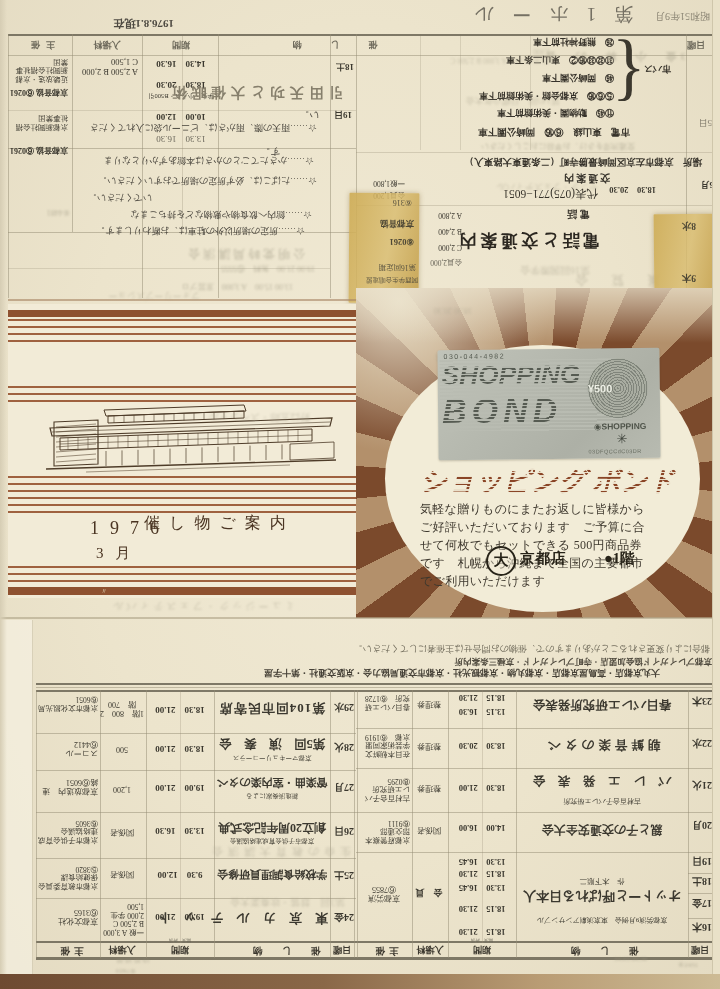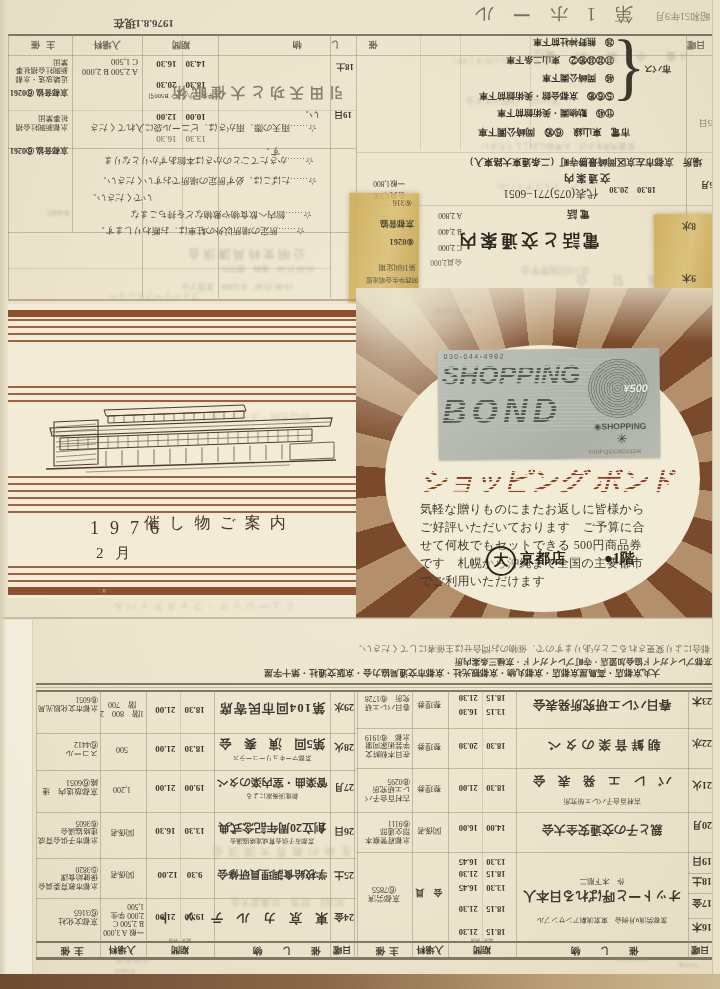--- a/index.html
+++ b/index.html
@@ -27,21 +27,21 @@
       background:linear-gradient(180deg,rgba(236,228,206,.75),rgba(236,228,206,0) 55px),
                  radial-gradient(circle at 12% 4%,rgba(238,231,210,.9),rgba(238,231,210,0) 34%);}
   .ellipse{position:absolute;left:29px;top:57px;width:315px;height:267px;background:#f2ecd7;border-radius:50%;}
   .card{position:absolute;left:82px;top:61px;width:222px;height:110px;border-radius:2px;
         background:linear-gradient(135deg,#c0c3b9,#adb0a6 70%,#b8bbb1);transform:rotate(-.6deg);
         box-shadow:0 1px 2px rgba(60,50,30,.25);}
   .latin{font-family:"Liberation Sans","DejaVu Sans",sans-serif;}
   .stripeover{position:absolute;pointer-events:none;}
   .medal{position:absolute;left:150px;top:10px;width:60px;height:60px;border-radius:50%;
          background:repeating-radial-gradient(circle at 50% 50%, #80857b 0 1px, #a9ada1 1px 2.6px);
-         display:flex;align-items:center;justify-content:flex-end;font-style:italic;}
+         display:flex;align-items:center;justify-content:flex-start;}
   .dmark{position:absolute;left:130px;top:258px;width:26px;height:26px;border:2.5px solid #272318;border-radius:50%;
          display:flex;align-items:center;justify-content:center;background:rgba(242,236,215,.4);}
   .edgeL{position:absolute;left:0;top:0;width:7px;height:989px;background:linear-gradient(90deg,#d6cdb4,rgba(214,205,180,0));}
   .edgeR{position:absolute;left:712px;top:0;width:8px;height:989px;background:#e9e1c8;border-left:1px solid #cfc6ab;}
   .bottomband{position:absolute;left:0;top:974px;width:720px;height:15px;
          background:linear-gradient(90deg,#6e4a31,#8a6848 45%,#b99c74 75%,#cdbb95);}
   svg{display:block;}
 </style>
 </head>
 <body>
@@ -175,21 +175,21 @@
           <path d="M244,46 L288,44 L288,60 L244,62 Z" stroke-width=".8"></path>
           <path d="M0,71 L290,62" stroke-width="1.3"></path>
           <path d="M40,74 L244,67" stroke-width=".5"></path>
         </g>
       </svg>
     </div>
     <div class="s f g2" style="left:142px;top:108px;width:160px;font-size:10px;">野口五郎・スペシャル</div>
     <div class="stripes" style="top:172px;height:38px;"></div>
     <div class="s" style="left:82px;top:214px;width:130px;font-size:18px;letter-spacing:11px;color:#4a3422;">1976</div>
     <div class="s" style="left:136px;top:210px;width:205px;font-size:16px;letter-spacing:9px;color:#4a3422;">催し物ご案内</div>
-    <div class="s" style="left:88px;top:241px;width:70px;font-size:15px;letter-spacing:4px;color:#4a3422;">2 月</div>
+    <div class="s" style="left:88px;top:241px;width:70px;font-size:15px;letter-spacing:4px;color:#4a3422;">3 月</div>
     <div class="stripes" style="top:262px;height:19px;"></div>
     <div class="band" style="top:283px;height:8px;"></div>
     <div class="s" style="left:92px;top:283px;width:14px;font-size:8px;color:#d9c9aa;z-index:2;">〃</div>
   </div>
 
   <div class="ad">
     <div class="adfade"></div>
     <div class="s f g2" style="left:36px;top:18px;width:80px;font-size:8px;">18.30 20.30</div>
     <div class="ellipse">
       <div class="s f g2" style="left:24px;top:8px;width:50px;font-size:8px;">第27回</div>

